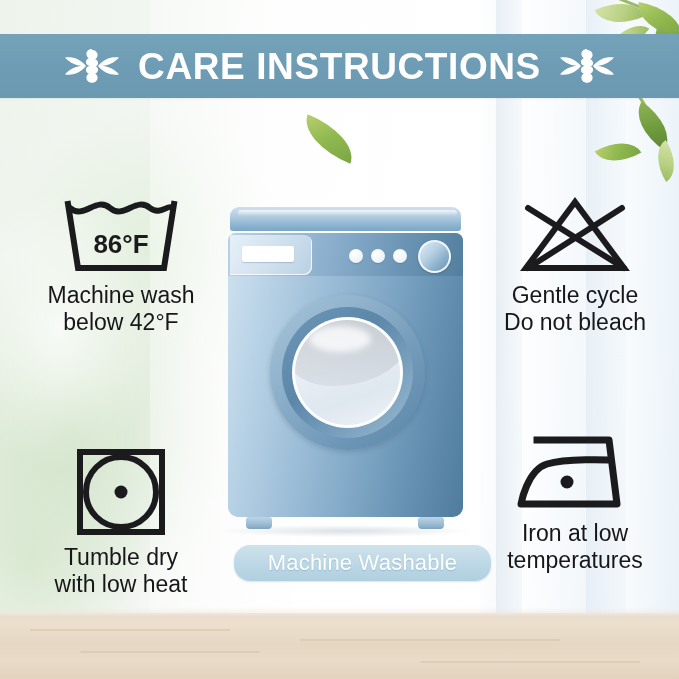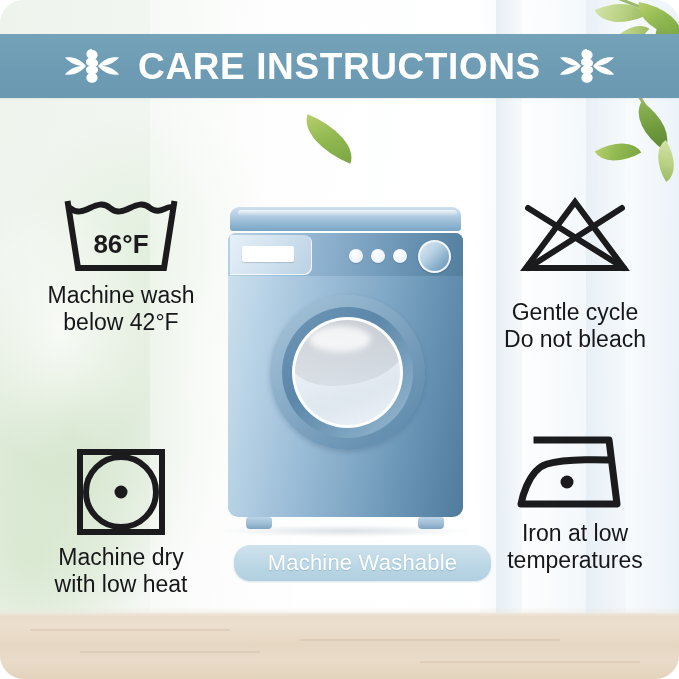--- a/index.html
+++ b/index.html
@@ -4,21 +4,20 @@
 <style>
   html,body{margin:0;padding:0;}
   body{
     width:679px;height:679px;overflow:hidden;
     font-family:"Liberation Sans", sans-serif;
     background:#ffffff;
   }
   #stage{
     position:relative;width:679px;height:679px;overflow:hidden;
     background:#f4f7f4;
-    border-radius:24px;
   }
 
   
   .bg-layer{position:absolute;left:0;top:0;width:679px;height:679px;}
   .bg-base{
     background:
       radial-gradient(ellipse 220px 260px at 70px 430px, rgba(205,225,195,.85) 0%, rgba(229,240,224,0) 72%),
       radial-gradient(ellipse 200px 200px at 150px 250px, rgba(222,237,216,.8) 0%, rgba(233,243,228,0) 70%),
       radial-gradient(ellipse 170px 210px at 30px 560px, rgba(212,230,202,.7) 0%, rgba(233,243,228,0) 70%),
       linear-gradient(100deg,#eef4ec 0%,#f2f6f1 22%,#f7f9f7 42%,#fbfcfd 62%,#f6f9fb 82%,#eef3f7 100%);
@@ -80,21 +79,21 @@
   .fleur svg{display:block;width:56px;height:40px;}
 
   
   .cell{position:absolute;display:flex;flex-direction:column;align-items:center;}
   .cell .glyph{display:flex;align-items:center;justify-content:center;}
   .cell .cap{
     margin-top:6px;text-align:center;color:#17171a;font-size:23px;line-height:1.18;
     font-family:"Liberation Sans", sans-serif;white-space:pre-line;
   }
   #cell-wash{left:10px;top:196px;width:222px;}
-  #cell-bleach{left:472px;top:196px;width:206px;gap:17px;}
+  #cell-bleach{left:472px;top:196px;width:206px;}
   #cell-dry{left:10px;top:446px;width:222px;}
   #cell-iron{left:472px;top:430px;width:206px;}
 
   .tubtext{
     position:absolute;left:0;top:0;width:100%;height:100%;
     display:flex;align-items:center;justify-content:center;
     font-size:26px;font-weight:700;color:#1b1b1e;padding-top:16px;box-sizing:border-box;
     font-family:"Liberation Sans", sans-serif;
   }
 
@@ -294,21 +293,21 @@
   </div>
 
   <div class="cell" id="cell-dry">
     <div class="glyph" style="position:relative;width:100px;height:92px;">
       <svg viewBox="0 0 100 92" width="100" height="92" xmlns="http://www.w3.org/2000/svg">
         <rect x="9" y="6" width="82" height="80" fill="none" stroke="#1b1b1e" stroke-width="6"></rect>
         <circle cx="50" cy="46" r="35" fill="none" stroke="#1b1b1e" stroke-width="6"></circle>
         <circle cx="50" cy="46" r="6.5" fill="#1b1b1e"></circle>
       </svg>
     </div>
-    <div class="cap">Machine dry
+    <div class="cap">Tumble dry
 with low heat</div>
   </div>
 
   <div class="cell" id="cell-iron">
     <div class="glyph" style="position:relative;width:124px;height:84px;">
       <svg viewBox="0 0 124 84" width="124" height="84" xmlns="http://www.w3.org/2000/svg">
         <path d="M24 10 L96 10 L104 74 L8 74 C8 74, 14 40, 34 34 C54 28, 96 30, 96 30" fill="none" stroke="#1b1b1e" stroke-width="7" stroke-linejoin="round" stroke-linecap="square"></path>
         <circle cx="54" cy="52" r="6.5" fill="#1b1b1e"></circle>
       </svg>
     </div>

